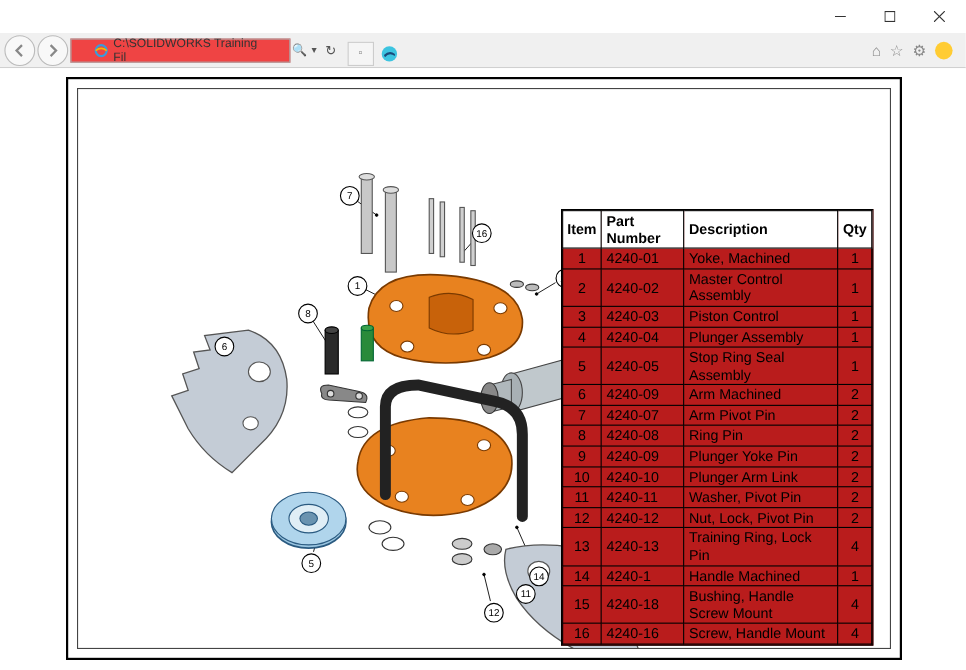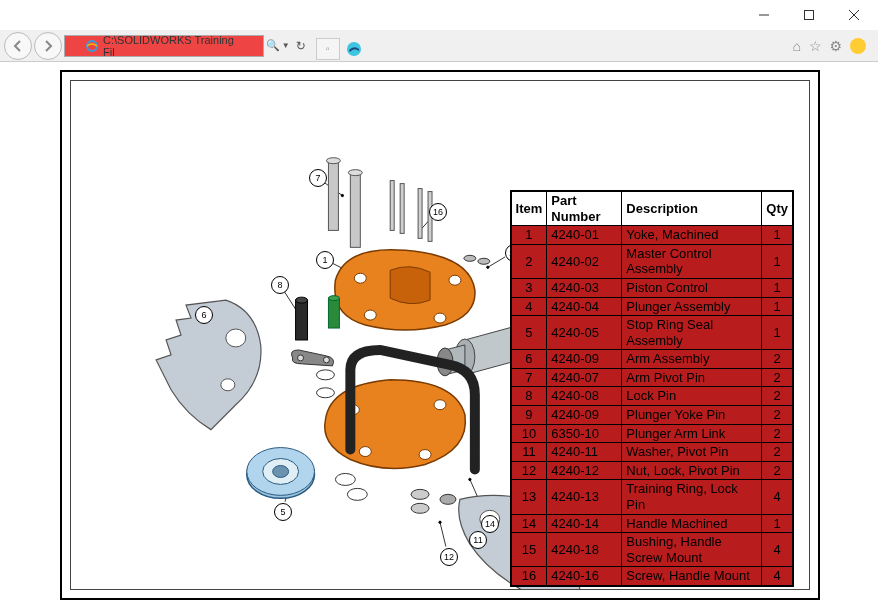--- a/index.html
+++ b/index.html
@@ -324,44 +324,44 @@
             </tr>
             <tr>
               <td class="c">5</td>
               <td class="pn">4240-05</td>
               <td class="d">Stop Ring Seal Assembly</td>
               <td class="c">1</td>
             </tr>
             <tr>
               <td class="c">6</td>
               <td class="pn">4240-09</td>
-              <td class="d">Arm Assembly</td>
+              <td class="d">Arm Machined</td>
               <td class="c">2</td>
             </tr>
             <tr>
               <td class="c">7</td>
               <td class="pn">4240-07</td>
               <td class="d">Arm Pivot Pin</td>
               <td class="c">2</td>
             </tr>
             <tr>
               <td class="c">8</td>
               <td class="pn">4240-08</td>
-              <td class="d">Lock Pin</td>
+              <td class="d">Ring Pin</td>
               <td class="c">2</td>
             </tr>
             <tr>
               <td class="c">9</td>
               <td class="pn">4240-09</td>
               <td class="d">Plunger Yoke Pin</td>
               <td class="c">2</td>
             </tr>
             <tr>
               <td class="c">10</td>
-              <td class="pn">6350-10</td>
+              <td class="pn">4240-10</td>
               <td class="d">Plunger Arm Link</td>
               <td class="c">2</td>
             </tr>
             <tr>
               <td class="c">11</td>
               <td class="pn">4240-11</td>
               <td class="d">Washer, Pivot Pin</td>
               <td class="c">2</td>
             </tr>
             <tr>
@@ -371,21 +371,21 @@
               <td class="c">2</td>
             </tr>
             <tr>
               <td class="c">13</td>
               <td class="pn">4240-13</td>
               <td class="d">Training Ring, Lock Pin</td>
               <td class="c">4</td>
             </tr>
             <tr>
               <td class="c">14</td>
-              <td class="pn">4240-14</td>
+              <td class="pn">4240-1</td>
               <td class="d">Handle Machined</td>
               <td class="c">1</td>
             </tr>
             <tr>
               <td class="c">15</td>
               <td class="pn">4240-18</td>
               <td class="d">Bushing, Handle Screw Mount</td>
               <td class="c">4</td>
             </tr>
             <tr>

